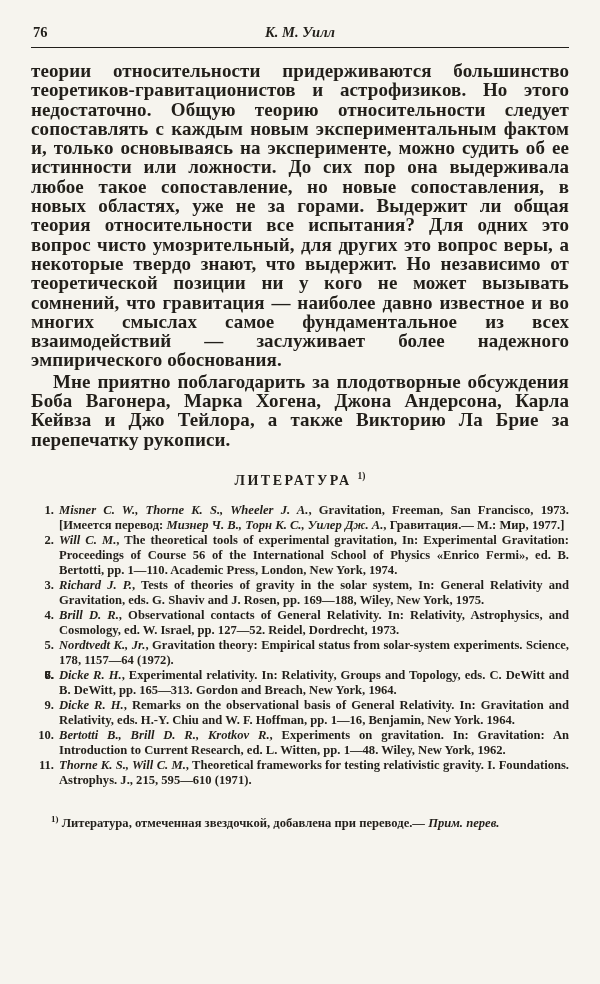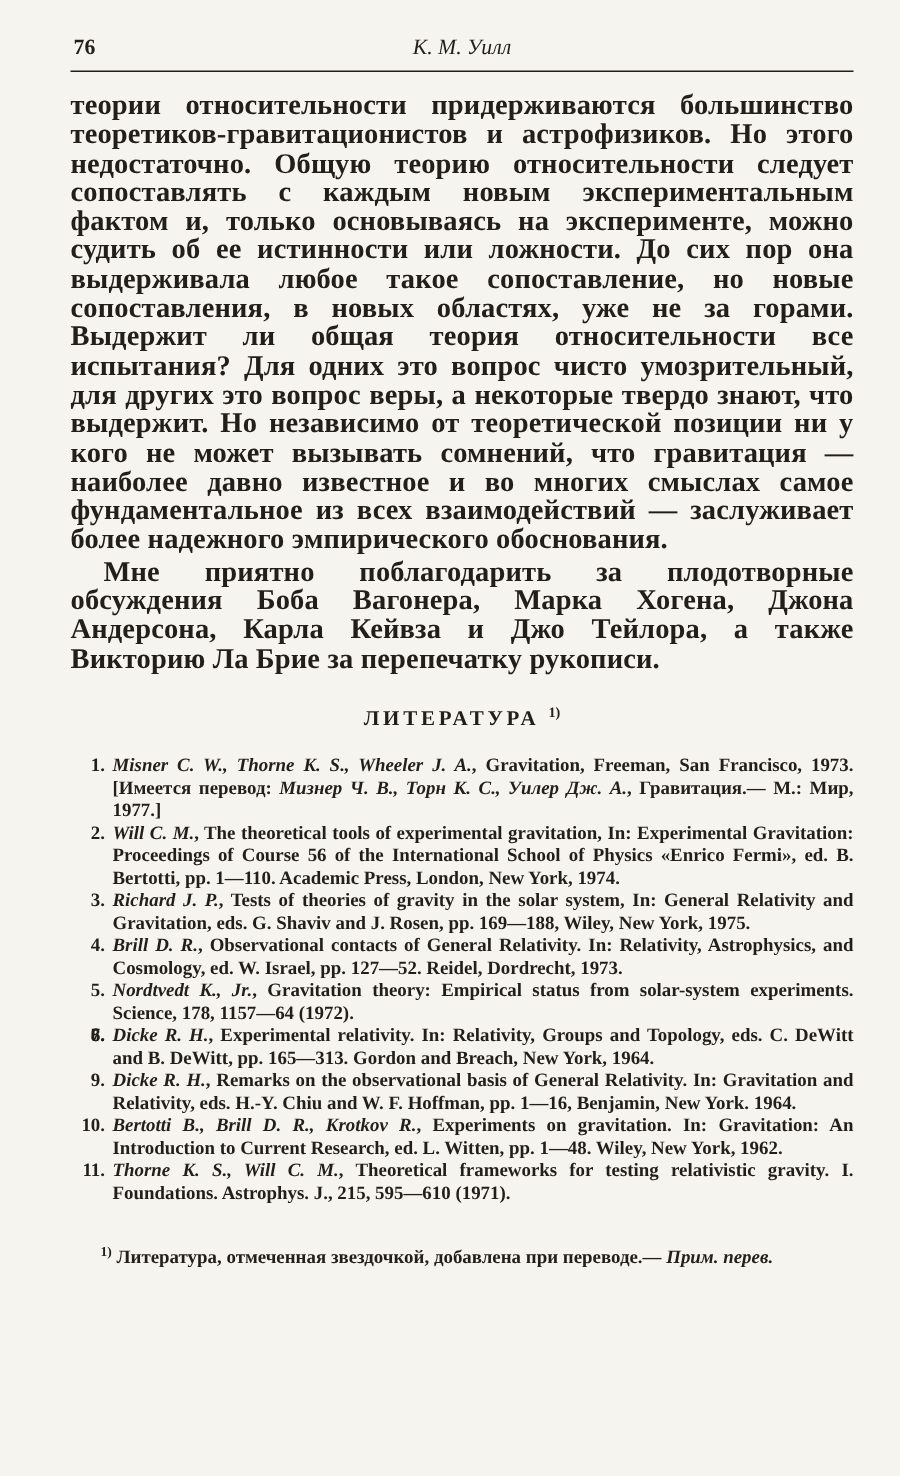--- a/index.html
+++ b/index.html
@@ -4,30 +4,30 @@
 <style>
   * { margin: 0; padding: 0; box-sizing: border-box; }
   html, body { width: 600px; overflow: hidden; }
   body { font-family: "Liberation Serif", "DejaVu Serif", serif; }
 
   .page {
     width: 600px;
     height: 984px;
     background: var(--paper, #f6f4ee);
     color: var(--ink, #221f1a);
-    padding: 24px 31px 24px 47px;
+    padding: 24px 31px 24px 31px;
     font-weight: bold;
     overflow: hidden;
   }
 
   .running-header { position: relative; height: 20px; font-size: 14.5px; }
   .page-num { position: absolute; left: 2px; top: 0; font-weight: bold; }
   .running-title {
     position: absolute; left: 0; right: 0; top: 0;
-    text-align: center; font-style: italic; font-weight: normal;
+    text-align: center; font-style: italic; font-weight: bold;
   }
   .rule { border-bottom: 1.7px solid var(--ink, #221f1a); margin-top: 3px; margin-bottom: 13px; }
 
   .para {
     font-size: 19px;
     line-height: 19.3px;
     text-align: justify;
     letter-spacing: 0.1px;
   }
   .para.indent { text-indent: 22px; margin-top: 2px; }

